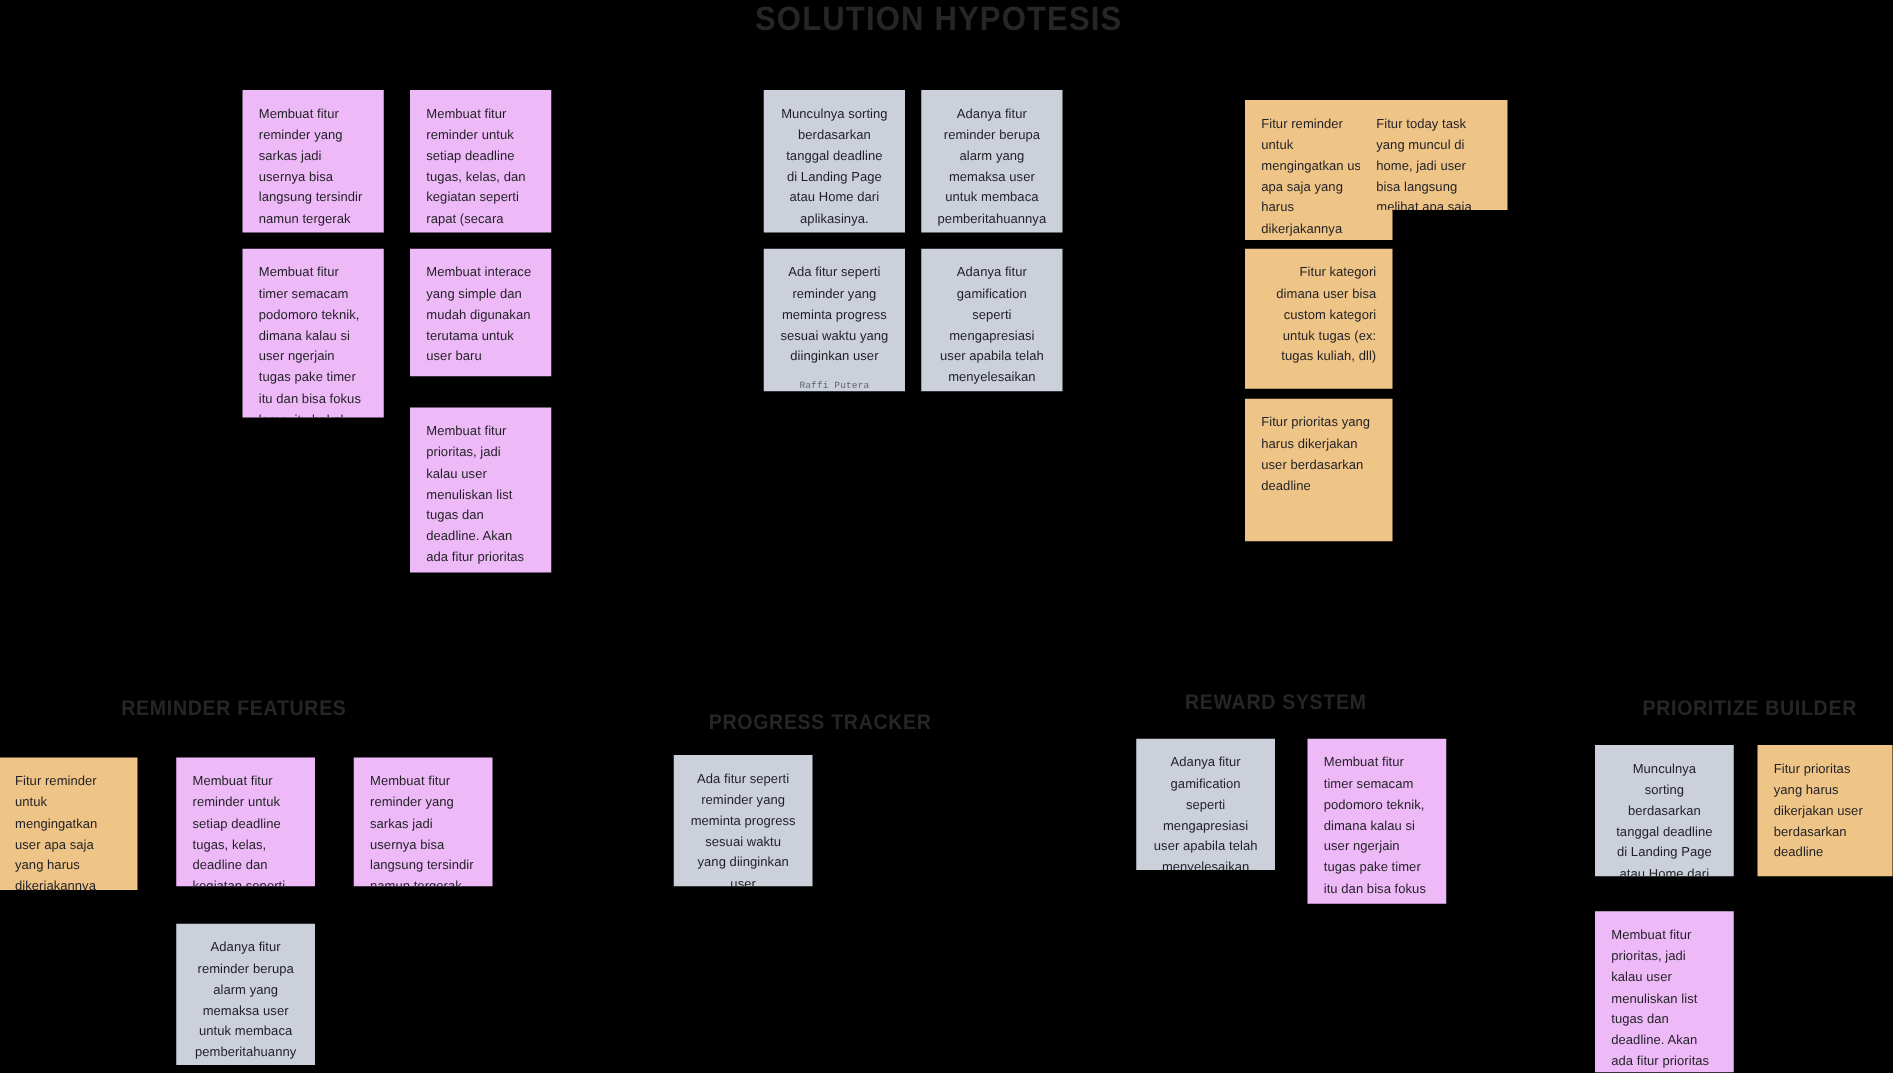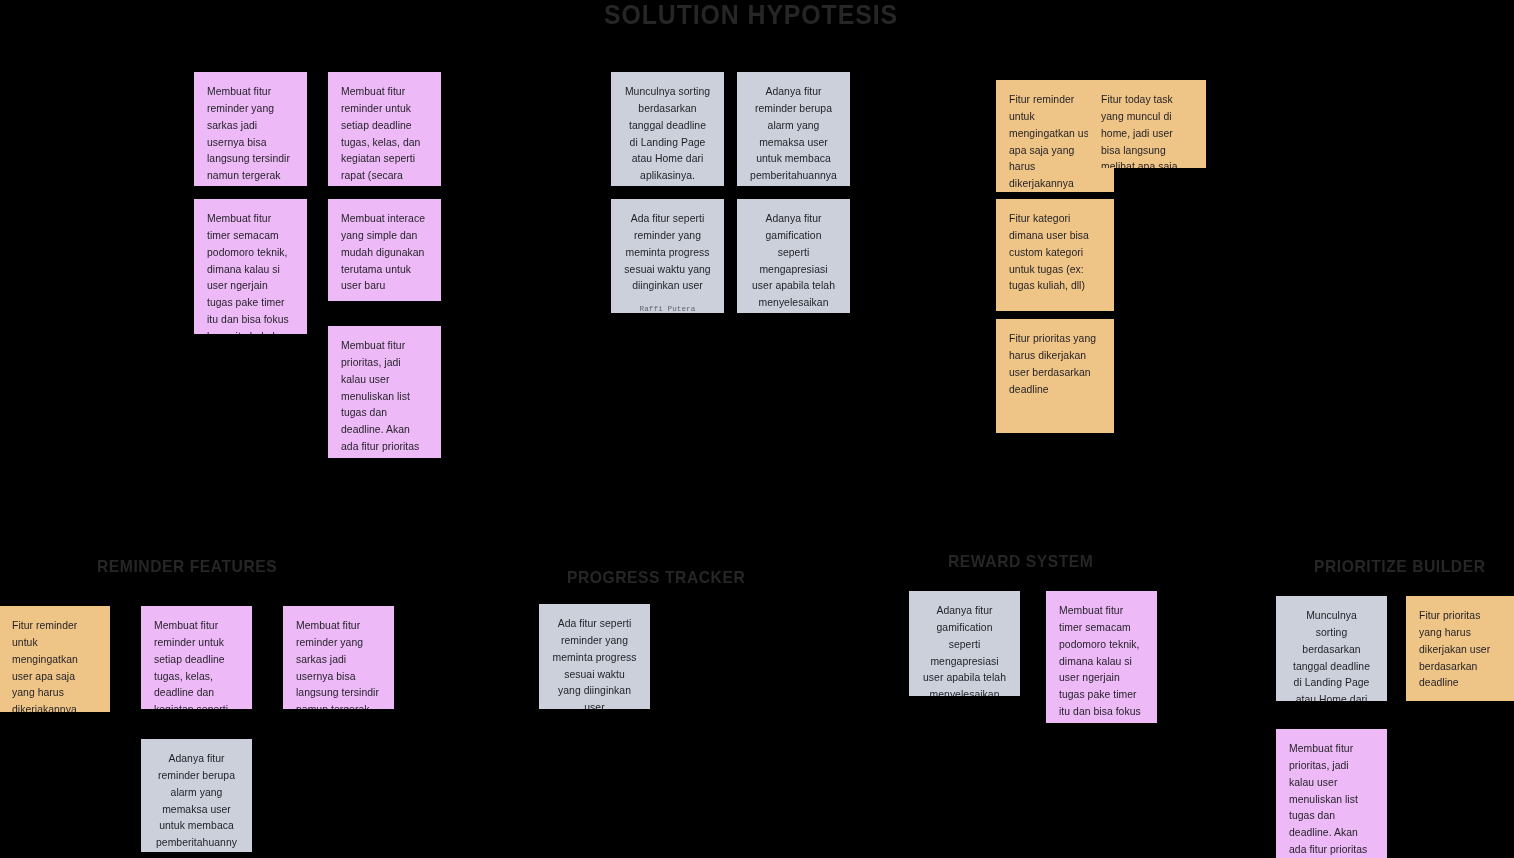--- a/index.html
+++ b/index.html
@@ -139,21 +139,21 @@
   <div class="note orange sel" style="left:996px; top:80px; width:118px; height:112px;">
     <div class="body">Fitur reminder untuk mengingatkan user apa saja yang harus dikerjakannya sebelum deadline</div>
 
   </div>
 
   <div class="note orange sel" style="left:1088px; top:80px; width:118px; height:88px;">
     <div class="body">Fitur today task yang muncul di home, jadi user bisa langsung melihat apa saja yang harus dia lakukan hari ini.</div>
 
   </div>
 
-  <div class="note orange sel" style="left:996px; top:199px; width:118px; height:112px;">
+  <div class="note orange sel" style="left:996px; top:199px; width:118px; height:112px;text-align:right;">
     <div class="body">Fitur kategori dimana user bisa custom kategori untuk tugas (ex: tugas kuliah, dll)</div>
     <div class="author">Nisfi Dwi Fauziah</div>
   </div>
 
   <div class="note orange sel" style="left:996px; top:319px; width:118px; height:114px;">
     <div class="body">Fitur prioritas yang harus dikerjakan user berdasarkan deadline</div>
     <div class="author">Nisfi Dwi Fauziah</div>
   </div>
 
   <div class="heading section" style="left:97px; top:557px;">REMINDER FEATURES</div>

